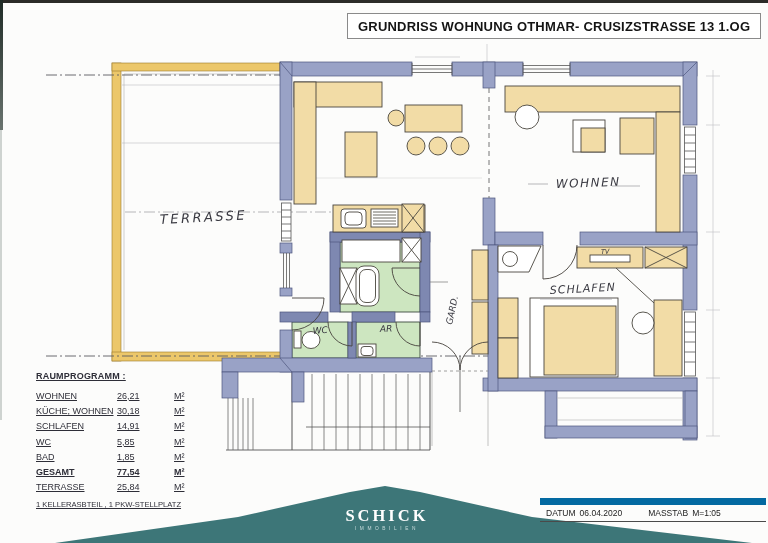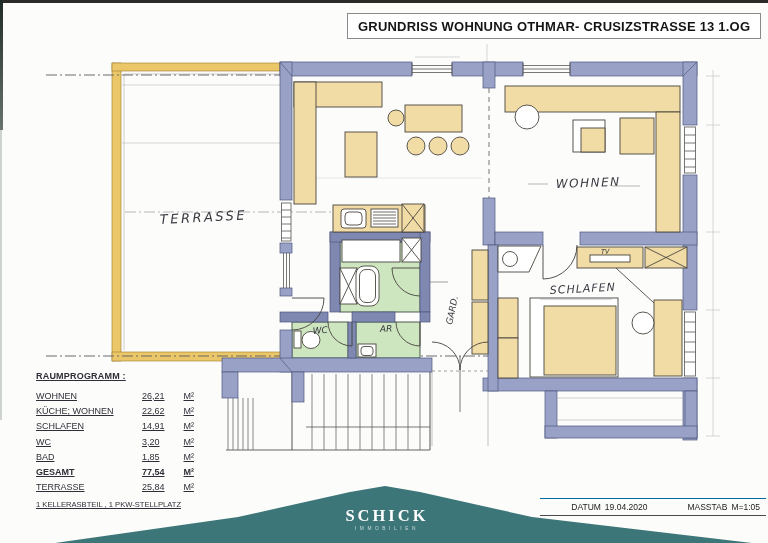--- a/index.html
+++ b/index.html
@@ -18,32 +18,32 @@
 
   svg.plan{position:absolute;left:0;top:0;}
   .hand{font-family:"DejaVu Sans",sans-serif;font-style:italic;fill:#3a3a42;}
 
   .raumprogramm{position:absolute;left:36px;top:371px;width:158px;font-size:9px;color:#2e2e38;text-decoration:underline;}
   .rp-heading{font-weight:bold;margin-bottom:7px;letter-spacing:.2px;}
   .rp-row{display:flex;height:15.3px;align-items:center;}
   .rp-row.bold{font-weight:bold;}
   .rp-label{flex:1;}
   .rp-val{width:32px;}
-  .rp-unit{width:20px;text-align:right;}
+  .rp-unit{width:20px;margin-left:25px;}
   .rp-note{margin-top:5px;font-size:7.6px;white-space:nowrap;}
 
   svg.banner{position:absolute;left:0;bottom:0;}
   .brand-name{font-family:"Liberation Serif",serif;font-weight:bold;fill:#ffffff;letter-spacing:3px;}
   .brand-sub{font-family:"Liberation Sans",sans-serif;fill:#c8dcdc;letter-spacing:3.6px;}
 
-  .datum-block{position:absolute;left:540px;top:498px;width:226px;height:18px;box-sizing:border-box;
-               border-top:1px solid #0369a1;border-bottom:1.6px solid #4a4a4a;background:transparent;
-               display:flex;align-items:center;font-size:8.5px;color:#222;padding:0 6px;justify-content:flex-end;}
+  .datum-block{position:absolute;left:540px;top:498px;width:226px;height:24px;box-sizing:border-box;
+               border-top:7px solid #0369a1;border-bottom:1.6px solid #4a4a4a;background:transparent;
+               display:flex;align-items:center;font-size:8.5px;color:#222;padding:0 6px;}
   .datum-block .lbl{margin-right:4px;}
-  .datum-block .grp2{margin-left:40px;display:flex;}
+  .datum-block .grp2{margin-left:26px;display:flex;}
 </style>
 </head>
 <body>
 
 <div class="page">
 
   <div class="edge edge-top"></div>
   <div class="edge edge-left"></div>
   <div class="edge edge-left2"></div>
   <div class="edge edge-right"></div>
@@ -224,31 +224,31 @@
 
   <div class="raumprogramm">
     <div class="rp-heading">RAUMPROGRAMM :</div>
     <div class="rp-row">
       <span class="rp-label">WOHNEN</span>
       <span class="rp-val">26,21</span>
       <span class="rp-unit">M²</span>
     </div>
     <div class="rp-row">
       <span class="rp-label">KÜCHE; WOHNEN</span>
-      <span class="rp-val">22,62</span>
+      <span class="rp-val">30,18</span>
       <span class="rp-unit">M²</span>
     </div>
     <div class="rp-row">
       <span class="rp-label">SCHLAFEN</span>
       <span class="rp-val">14,91</span>
       <span class="rp-unit">M²</span>
     </div>
     <div class="rp-row">
       <span class="rp-label">WC</span>
-      <span class="rp-val">3,20</span>
+      <span class="rp-val">5,85</span>
       <span class="rp-unit">M²</span>
     </div>
     <div class="rp-row">
       <span class="rp-label">BAD</span>
       <span class="rp-val">1,85</span>
       <span class="rp-unit">M²</span>
     </div>
     <div class="rp-row bold">
       <span class="rp-label">GESAMT</span>
       <span class="rp-val">77,54</span>
@@ -263,20 +263,20 @@
   </div>
 
   <svg class="banner" width="768" height="60" viewBox="0 0 768 60">
     <polygon points="55,60 238,34 350,9 385,3 420,9 532,34 752,60" fill="#3d7678"></polygon>
     <text class="brand-name" x="387" y="38" font-size="16.5" text-anchor="middle">SCHICK</text>
     <text class="brand-sub" x="387" y="47" font-size="4.8" text-anchor="middle">IMMOBILIEN</text>
   </svg>
 
   <div class="datum-block">
     <span class="lbl">DATUM</span>
-    <span>19.04.2020</span>
+    <span>06.04.2020</span>
     <span class="grp2">
       <span class="lbl">MASSTAB</span>
       <span>M=1:05</span>
     </span>
   </div>
 
 </div>
 
 </body></html>

